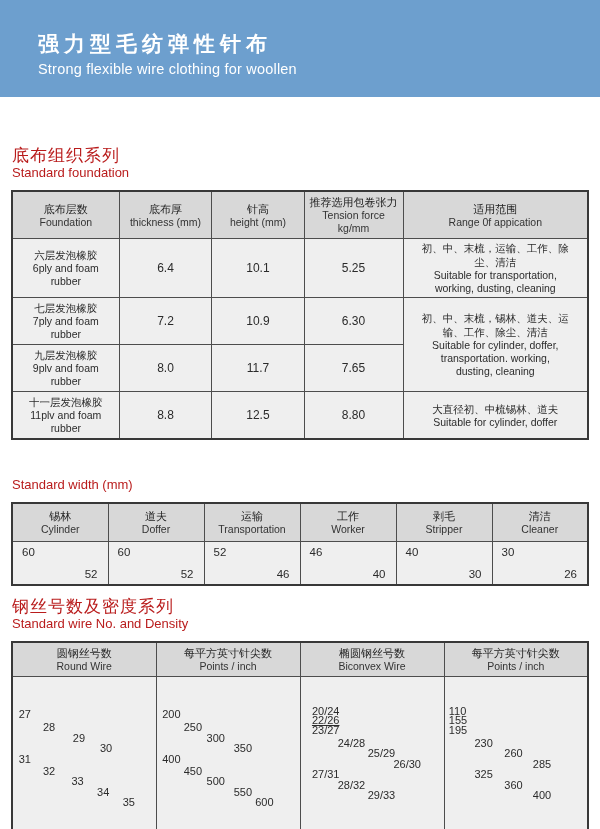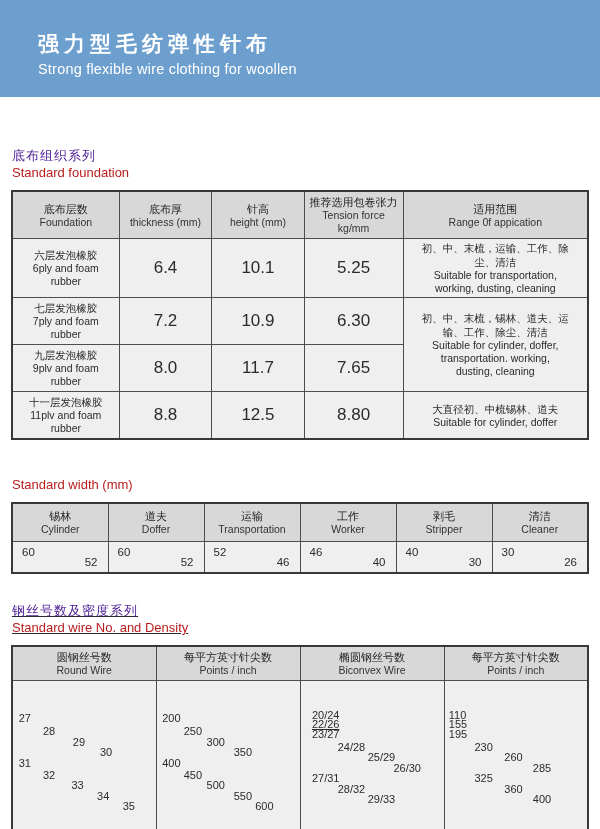--- a/index.html
+++ b/index.html
@@ -14,49 +14,49 @@
   
   .banner {
     width:600px; height:97px; background:#6d9fce; color:#ffffff;
     padding:31px 0 0 38px;
   }
   .banner-title { font-size:21px; font-weight:bold; letter-spacing:5px; line-height:26px; }
   .banner-sub   { font-size:14.5px; letter-spacing:0.2px; line-height:19px; margin-top:3px; }
 
   
   .sec-head { margin-left:12px; }
-  .sec-head .cn { font-size:13px; line-height:17px; color:#4c1d95; letter-spacing:1px; }
+  .sec-head .cn { font-size:17px; line-height:17px; color:#b91c1c; letter-spacing:1px; }
   .sec-head .en { font-size:13px;  line-height:17px; color:#b91c1c; }
   #sec1-head { padding-top:50px; }
   #sec2-head { padding-top:36px; }
-  #sec3-head { padding-top:28px;text-decoration:underline; }
+  #sec3-head { padding-top:12px; }
 
   
   table {
     border-collapse:collapse; table-layout:fixed;
     width:578px; margin:9px 0 0 11px;
     border:2px solid #383838;
   }
   th, td { border:1px solid #4d4d4d; text-align:center; vertical-align:middle; padding:3px 4px; }
   th { background:#d8d8d8; font-weight:normal; }
   td { background:#efefef; }
   .hdr-cn { font-size:11px;   line-height:14px; color:#222; }
   .hdr-en { font-size:10.5px; line-height:13px; color:#333; }
   .cell-cn { font-size:10.5px; line-height:14px; }
   .cell-en { font-size:10.5px; line-height:13px; }
-  .num { font-size:17px; }
+  .num { font-size:12px; }
 
   
   #foundation-table th { height:42px; }
   #foundation-table td { height:42px; }
   #foundation-table .app-cell { padding:2px 18px; }
 
   
   #width-table th { height:38px; }
-  #width-table td.width-cell { height:32px; position:relative; padding:8px; }
+  #width-table td.width-cell { height:44px; position:relative; padding:8px; }
   .num-max { position:absolute; left:9px;  top:4px;    font-size:11.5px; }
   .num-min { position:absolute; right:10px; bottom:4px; font-size:11.5px; }
 
   
   #wire-table th { height:30px; }
   #wire-table td.wire-cell { height:164px; position:relative; padding:0; }
   .wire-val { position:absolute; font-size:11px; white-space:nowrap; }
 </style>
 </head>
 <body>

